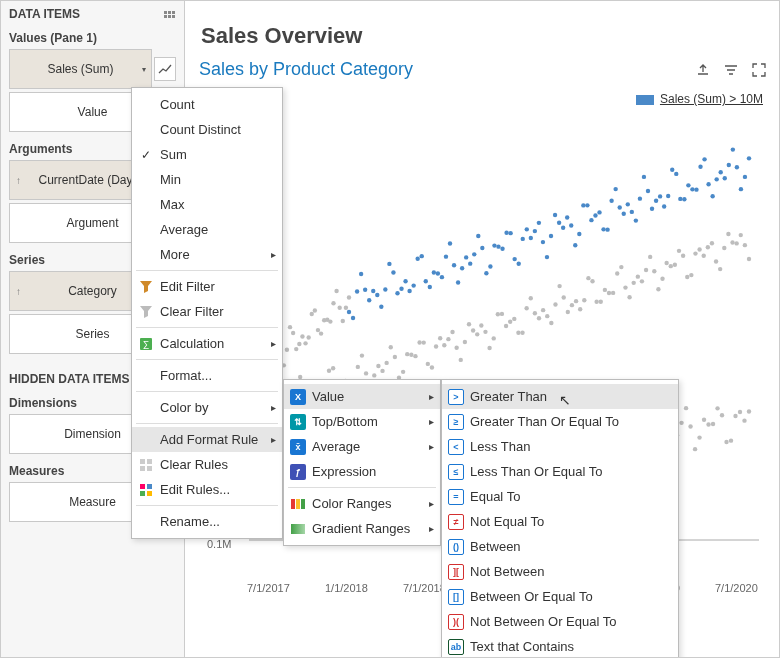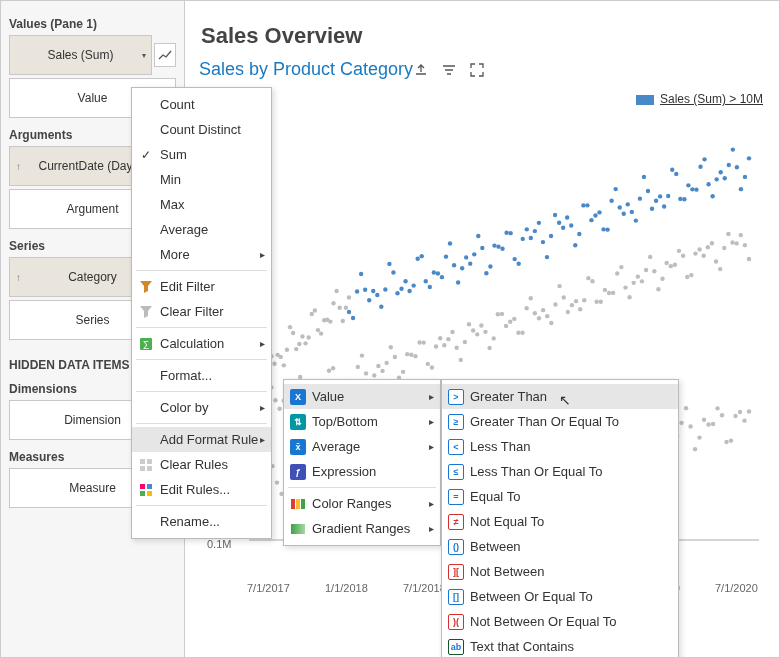--- a/index.html
+++ b/index.html
@@ -11,49 +11,60 @@
 .grip-icon span { width: 3px; height: 3px; background: #888; }
 .section-label { font-size: 12px; font-weight: bold; color: #444; margin-top: 10px; margin-bottom: 4px; }
 .pill-row { display: flex; gap: 2px; margin-bottom: 3px; align-items: center; }
 .pill { flex: 1; height: 40px; border: 1px solid #c8c8c8; background: #fff; display: flex; align-items: center; justify-content: center; font-size: 12px; color: #333; cursor: pointer; position: relative; }
 .pill.selected { background: #e9e4dc; }
 .pill .caret { position: absolute; right: 5px; font-size: 8px; color: #555; }
 .pill .arrow-up { position: absolute; left: 6px; font-size: 10px; color: #777; }
 .spark { width: 22px; height: 24px; border: 1px solid #c8c8c8; background: #fff; display: flex; align-items: center; justify-content: center; cursor: pointer; }
 .main { position: absolute; left: 184px; top: 0; right: 0; bottom: 0; padding: 6px 12px 0 14px; }
 .page-title { font-size: 22px; color: #444; margin: 16px 0 10px 2px; }
-.chart-header { display: flex; align-items: center; margin-bottom: 12px; }
+.chart-header { display: flex; justify-content: space-between; align-items: center; margin-bottom: 12px; }
 .chart-title { font-size: 18px; color: #1a7abf; }
 .chart-actions { display: flex; gap: 12px; align-items: center; }
 .ic { width: 16px; height: 16px; display: inline-flex; align-items: center; justify-content: center; }
 .legend { text-align: right; font-size: 12px; margin: 8px 4px 2px 0; text-decoration: underline; }
 .legend .swatch { display: inline-block; width: 18px; height: 10px; background: #4a89c8; margin-right: 6px; vertical-align: middle; }
 .chart-area { position: relative; height: 520px; margin-top: 4px; }
 .ylab { position: absolute; left: 8px; font-size: 11px; color: #666; }
 .xlab { position: absolute; bottom: 36px; font-size: 11px; color: #666; }
 svg { display: block; }
 
 .menu { position: absolute; background: #fff; border: 1px solid #bbb; box-shadow: 2px 2px 6px rgba(0,0,0,0.15); font-size: 13px; padding: 4px 0; }
 .menu .item { display: flex; align-items: center; height: 25px; padding: 0 18px 0 28px; position: relative; cursor: pointer; white-space: nowrap; }
 .menu .item:hover, .menu .item.hover { background: #e6e6e6; }
 .menu .item .micon { position: absolute; left: 6px; width: 16px; height: 16px; display: flex; align-items: center; justify-content: center; }
 .menu .item .sub-arrow { position: absolute; right: 6px; font-size: 10px; color: #444; }
 .menu .sep { height: 1px; background: #ddd; margin: 3px 4px; }
-.menu1 { left: 130px; top: 86px; width: 141px; }
+.menu1 { left: 130px; top: 86px; width: 152px; }
 .menu2 { left: 282px; top: 378px; width: 158px; }
 .menu3 { left: 440px; top: 378px; width: 238px; }
 .micon svg { width: 14px; height: 14px; }
 .cursor { position: absolute; left: 558px; top: 391px; font-size: 14px; pointer-events: none; }
 .check { position: absolute; left: 9px; font-size: 12px; color: #333; }
 .badge { width: 16px; height: 16px; border-radius: 2px; display: flex; align-items: center; justify-content: center; font-size: 9px; font-weight: bold; color: #fff; }
 </style>
 </head>
 <body>
 
 <div class="sidebar">
+  <div class="side-header">
+    <h3>DATA ITEMS</h3>
+    <div class="grip-icon">
+        <span></span>
+        <span></span>
+        <span></span>
+        <span></span>
+        <span></span>
+        <span></span>
+      </div>
+  </div>
 
   <div class="section-label">Values (Pane 1)</div>
   <div class="pill-row">
     <div class="pill selected">
       <span>Sales (Sum)</span>
       <span class="caret">▾</span>
     </div>
     <div class="spark">
       <svg width="14" height="14">
           <path d="M1 11 L5 7 L8 9 L13 3" stroke="#555" fill="none" stroke-width="1.3"></path>

